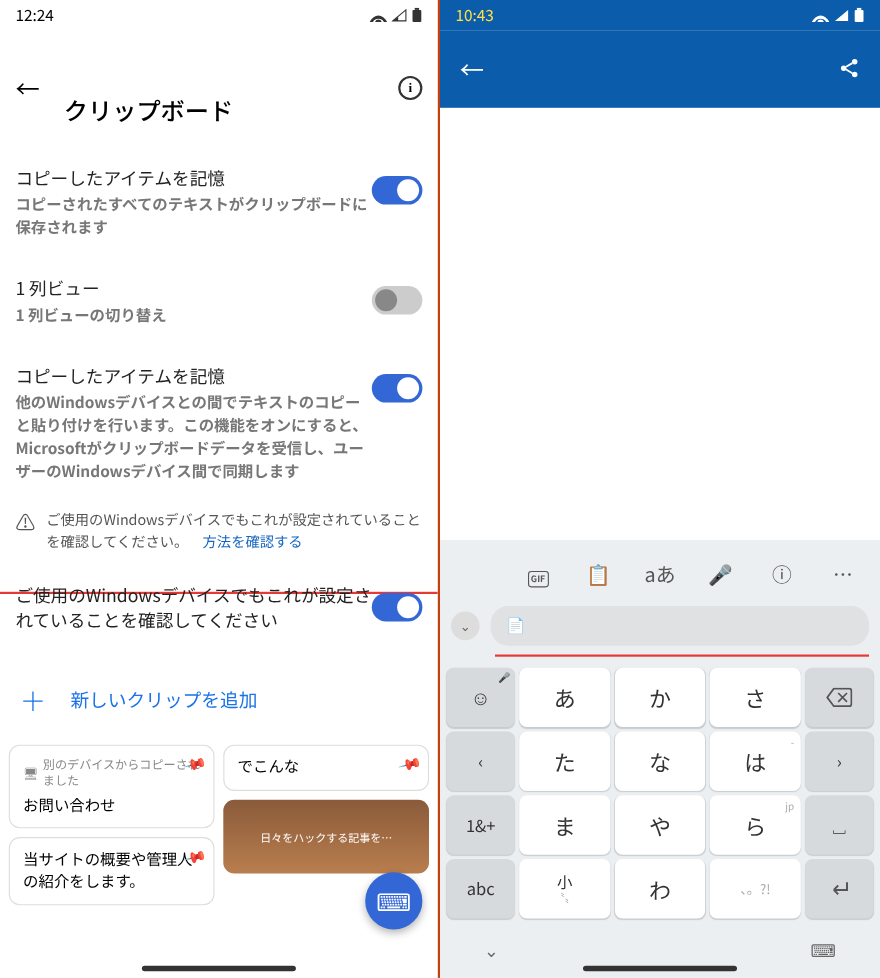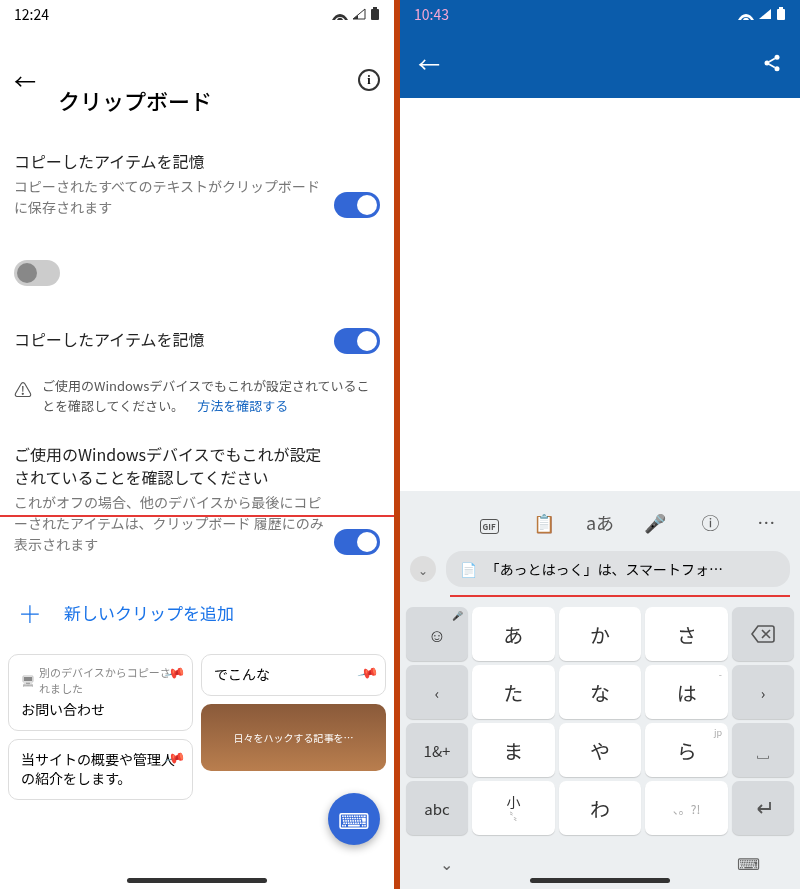--- a/index.html
+++ b/index.html
@@ -1,35 +1,35 @@
 <!DOCTYPE html>
 <html><head>
 <meta charset="utf-8">
 <style>
 * { margin: 0; padding: 0; box-sizing: border-box; font-family: -apple-system, 'Hiragino Sans', 'Noto Sans JP', sans-serif; }
 body { display: flex; width: 800px; height: 889px; background: #fff; overflow: hidden; }
 .pane { width: 400px; height: 889px; position: relative; overflow: hidden; }
-.pane-left { border-right: 6px solid #c2410c; }
+.pane-left { border-right: 2px solid #c2410c; }
 .pane-right { background: #fff; }
 
 
 .status { display: flex; justify-content: space-between; align-items: center; padding: 6px 14px; font-size: 14px; height: 28px; }
-.status.right { background: #0b5cab; color: #f9a8d4; }
+.status.right { background: #0b5cab; color: #fde047; }
 .status .icons { display: flex; gap: 4px; align-items: center; font-size: 14px; }
 
 
 .hdr-left { display: flex; align-items: center; padding: 16px 14px 18px; gap: 22px; }
 .hdr-left .title { font-size: 22px; font-weight: 500; flex: 1; margin-top: 40px; }
 .info-circle { width: 22px; height: 22px; border: 2px solid #333; border-radius: 50%; display: flex; align-items: center; justify-content: center; font-size: 12px; font-weight: bold; font-family: serif; }
 
 
-.setting { display: flex; padding: 16px 14px; gap: 0; align-items: flex-end; }
+.setting { display: flex; padding: 16px 14px; gap: 0; align-items: flex-start; }
 .setting .text { flex: 1; }
 .setting .title { font-size: 16px; color: #222; margin-bottom: 4px; line-height: 1.4; }
-.setting .sub { font-size: 14px; color: #777; line-height: 1.5; }
+.setting .sub { font-size: 14px; color: #777; line-height: 1.5; font-weight: bold; }
 .toggle { width: 46px; height: 26px; border-radius: 14px; position: relative; flex-shrink: 0; margin-top: 10px; }
 .toggle::after { content: ""; position: absolute; width: 20px; height: 20px; border-radius: 50%; top: 3px; background: #fff; }
 .toggle.on { background: #3367d6; }
 .toggle.on::after { right: 3px; }
 .toggle.off { background: #ccc; }
 .toggle.off::after { left: 3px; background: #888; }
 
 .warn-row { display: flex; padding: 6px 14px 20px 14px; gap: 10px; font-size: 13px; color: #555; line-height: 1.5; }
 .warn-ico { font-size: 18px; flex-shrink: 0; }
 .link { color: #1565c0; margin-left: 10px; }
@@ -101,39 +101,43 @@
 
   <div class="setting">
     <div class="text">
       <div class="title">コピーしたアイテムを記憶</div>
       <div class="sub">コピーされたすべてのテキストがクリップボードに保存されます</div>
     </div>
     <div class="toggle on"></div>
   </div>
 
   <div class="setting">
+    <div class="text">
+      <div class="title">1 列ビュー</div>
+      <div class="sub">1 列ビューの切り替え</div>
+    </div>
     <div class="toggle off"></div>
   </div>
 
   <div class="setting">
     <div class="text">
       <div class="title">コピーしたアイテムを記憶</div>
+      <div class="sub">他のWindowsデバイスとの間でテキストのコピーと貼り付けを行います。この機能をオンにすると、Microsoftがクリップボードデータを受信し、ユーザーのWindowsデバイス間で同期します</div>
     </div>
     <div class="toggle on"></div>
   </div>
 
   <div class="warn-row">
     <span class="warn-ico">⚠</span>
     <span><span>ご使用のWindowsデバイスでもこれが設定されていることを確認してください。</span> <span class="link">方法を確認する</span></span>
   </div>
 
   <div class="setting" style="padding-top:8px">
     <div class="text">
       <div class="title">ご使用のWindowsデバイスでもこれが設定されていることを確認してください</div>
-      <div class="sub">これがオフの場合、他のデバイスから最後にコピーされたアイテムは、クリップボード 履歴にのみ表示されます</div>
     </div>
     <div class="toggle on"></div>
   </div>
   <div class="red-line" style="margin-top:-56px;margin-bottom:54px"></div>
 
   <div class="add-clip">
     <span class="plus-ico">＋</span>
     <span>新しいクリップを追加</span>
   </div>
 
@@ -205,21 +209,20 @@
       <span class="tb-ico">aあ</span>
       <span class="tb-ico">🎤</span>
       <span class="tb-ico">ⓘ</span>
       <span class="tb-ico">⋯</span>
     </div>
 
     <div class="sugg-row">
       <span class="sugg-chev">⌄</span>
       <span class="sugg-chip">
         <span>📄</span>
-        <span>「あっとはっく」は、スマートフォ…</span>
       </span>
     </div>
     <div class="red-line2"></div>
 
     <div class="kb-grid">
       <div class="key fn emoji">☺<span style="position:absolute;top:2px;right:4px;font-size:9px">🎤</span></div>
       <div class="key">あ</div>
       <div class="key">か</div>
       <div class="key">さ</div>
       <div class="key fn">

